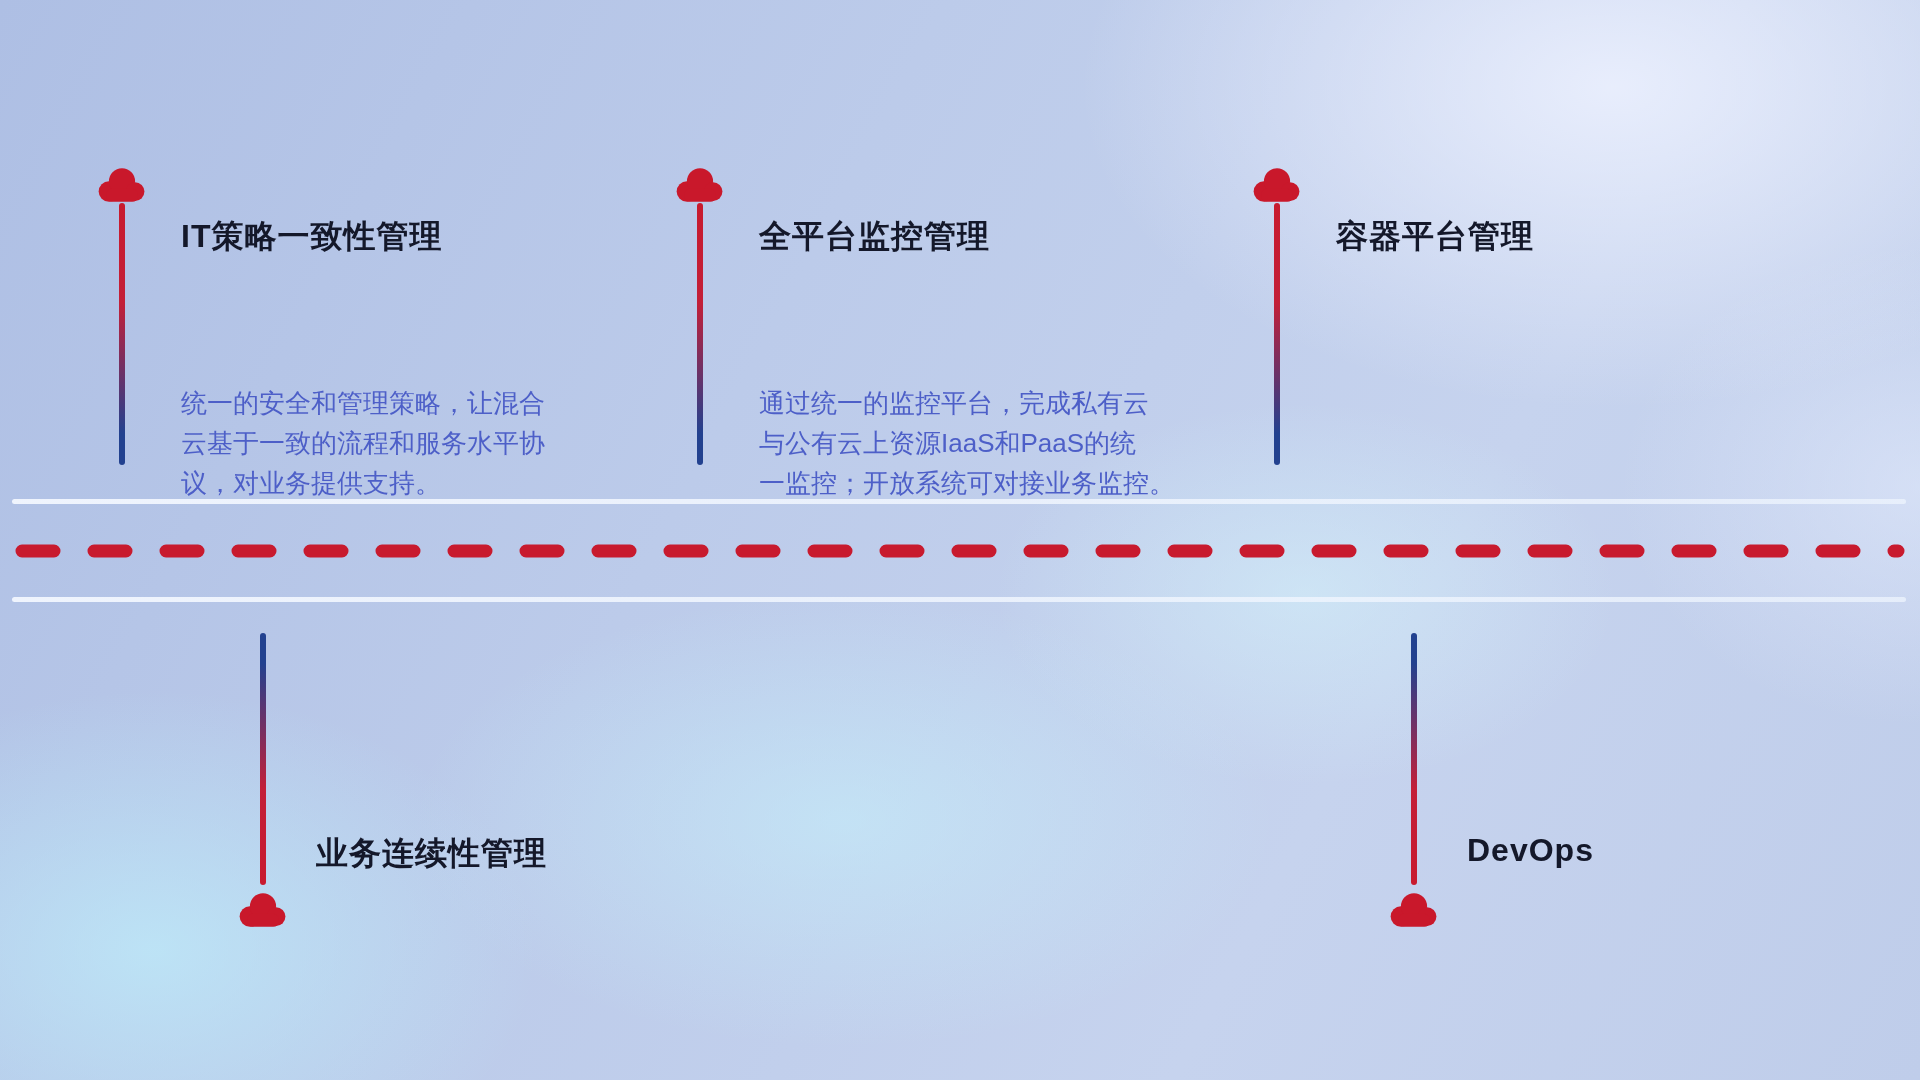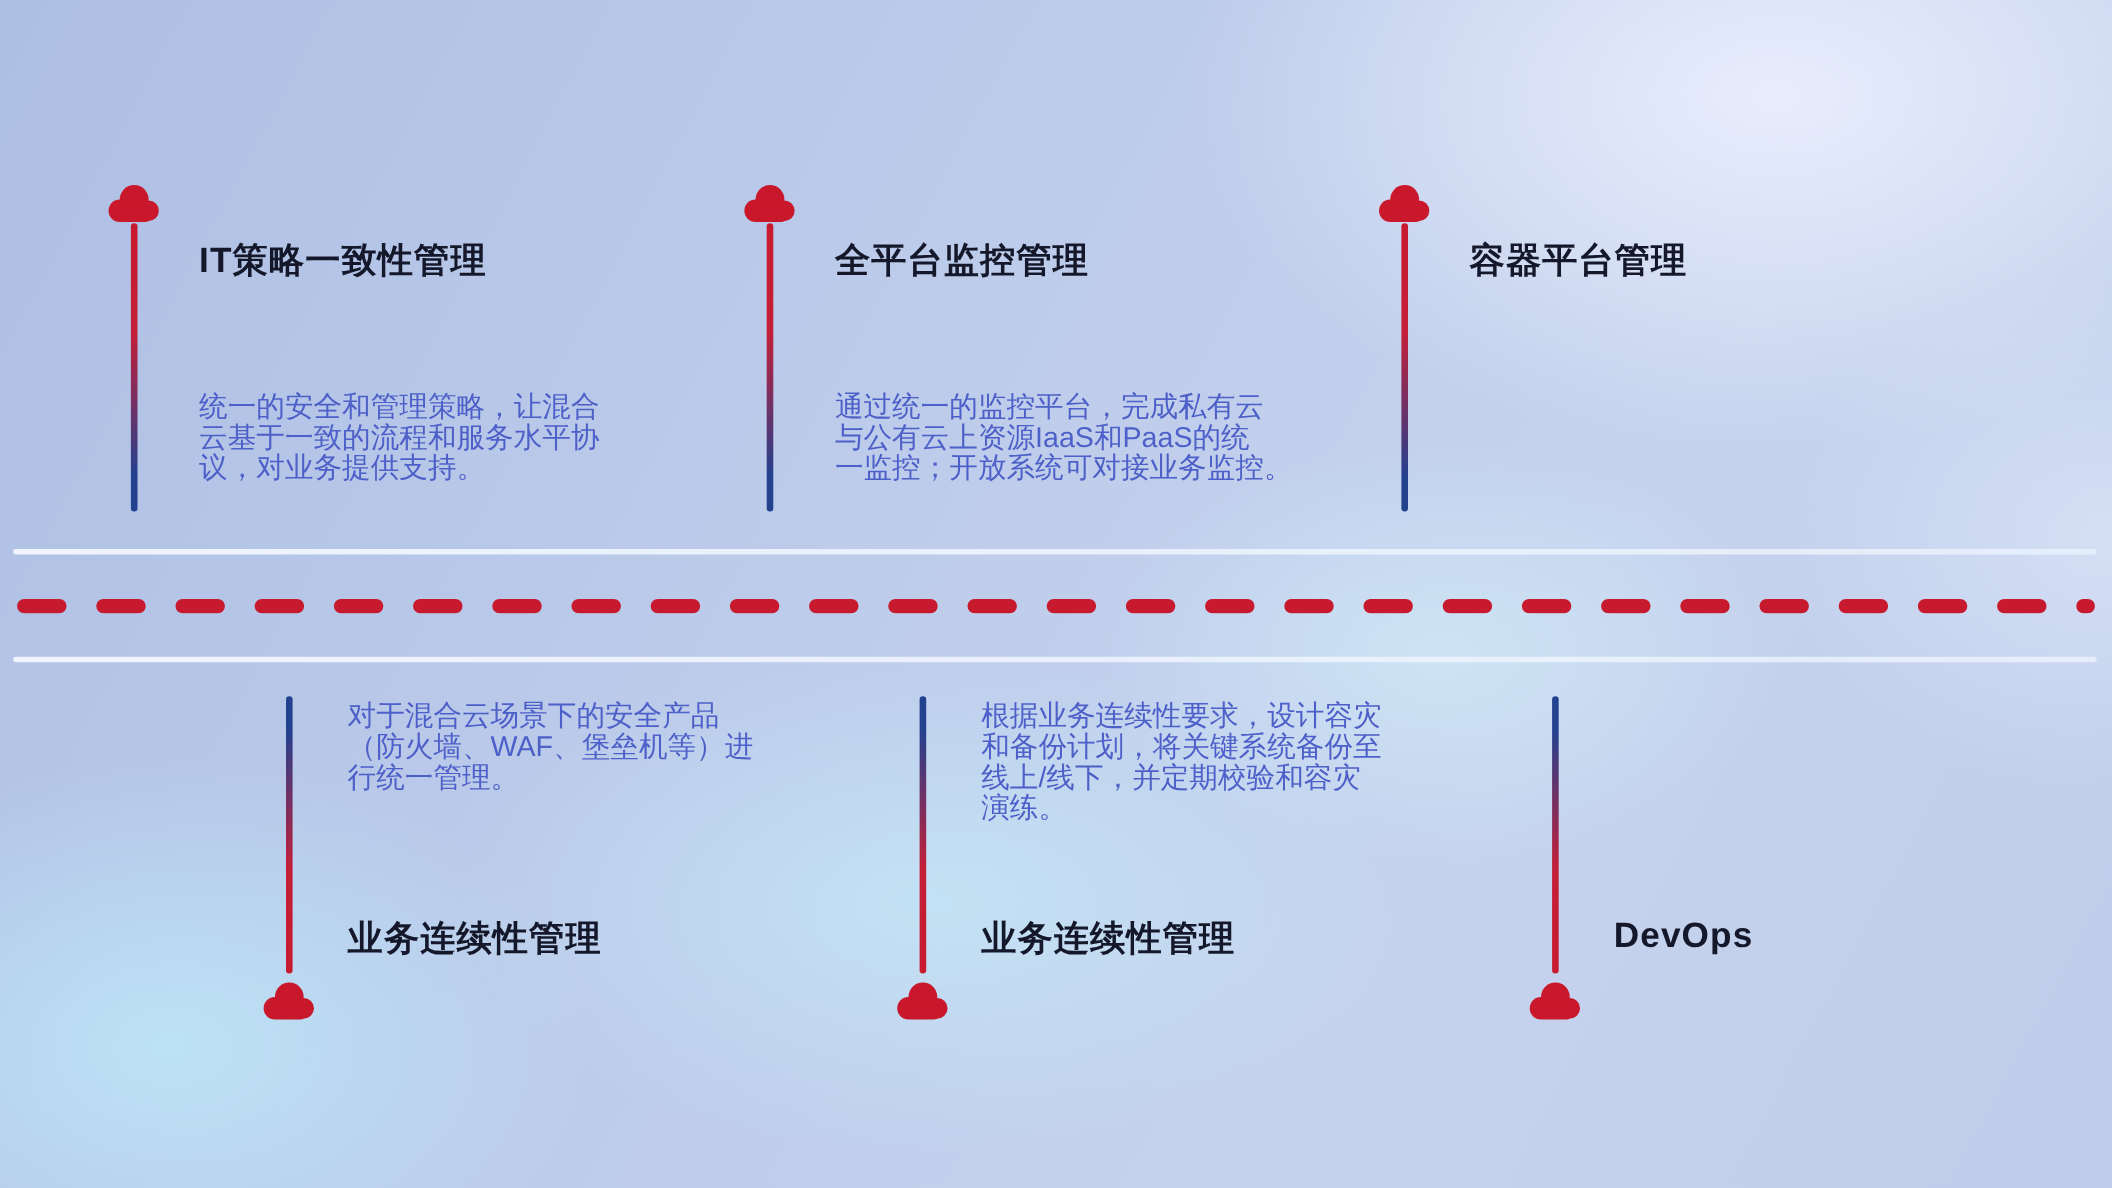--- a/index.html
+++ b/index.html
@@ -74,24 +74,25 @@
     color: #14182a;
     letter-spacing: 1px;
     white-space: nowrap;
   }
   .item.top-row    .title { left: 87px; top: 48px; }
   .item.bottom-row .title { left: 81px; top: 204px; }
 
   .desc {
     position: absolute;
     font-size: 26px;
-    line-height: 28px;
+    line-height: 40px;
     color: #4d5fc8;
     white-space: pre-line;
     width: 420px;
+    margin-top: 28px;
   }
   .item.top-row    .desc { left: 87px; top: 188px; }
   .item.bottom-row .desc { left: 81px; top: 8px; }
 
   
   #item-t0 { left: 94px;   }
   #item-t1 { left: 672px;  }
   #item-t2 { left: 1249px; text-decoration: underline; }
   #item-b0 { left: 235px;  }
   #item-b1 { left: 811px;  }
@@ -147,37 +148,23 @@
       </svg>
     <div class="vline"></div>
     <div class="title">容器平台管理</div>
   </div>
 
   <div class="item bottom-row" id="item-b0">
     <div class="vline"></div>
     <svg class="cloud" viewBox="0 0 60 40">
         <use href="#cloud-shape" fill="#c9182b"></use>
       </svg>
-    <div class="desc">对于混合云场景下的安全产品
-（防火墙、WAF、堡垒机等）进
-行统一管理。</div>
     <div class="title">业务连续性管理</div>
   </div>
 
-  <div class="item bottom-row" id="item-b1">
-    <div class="vline"></div>
-    <svg class="cloud" viewBox="0 0 60 40">
-        <use href="#cloud-shape" fill="#c9182b"></use>
-      </svg>
-    <div class="desc">根据业务连续性要求，设计容灾
-和备份计划，将关键系统备份至
-线上/线下，并定期校验和容灾
-演练。</div>
-    <div class="title">业务连续性管理</div>
-  </div>
 
   <div class="item bottom-row" id="item-b2">
     <div class="vline"></div>
     <svg class="cloud" viewBox="0 0 60 40">
         <use href="#cloud-shape" fill="#c9182b"></use>
       </svg>
     <div class="title">DevOps</div>
   </div>
 
 </div>

